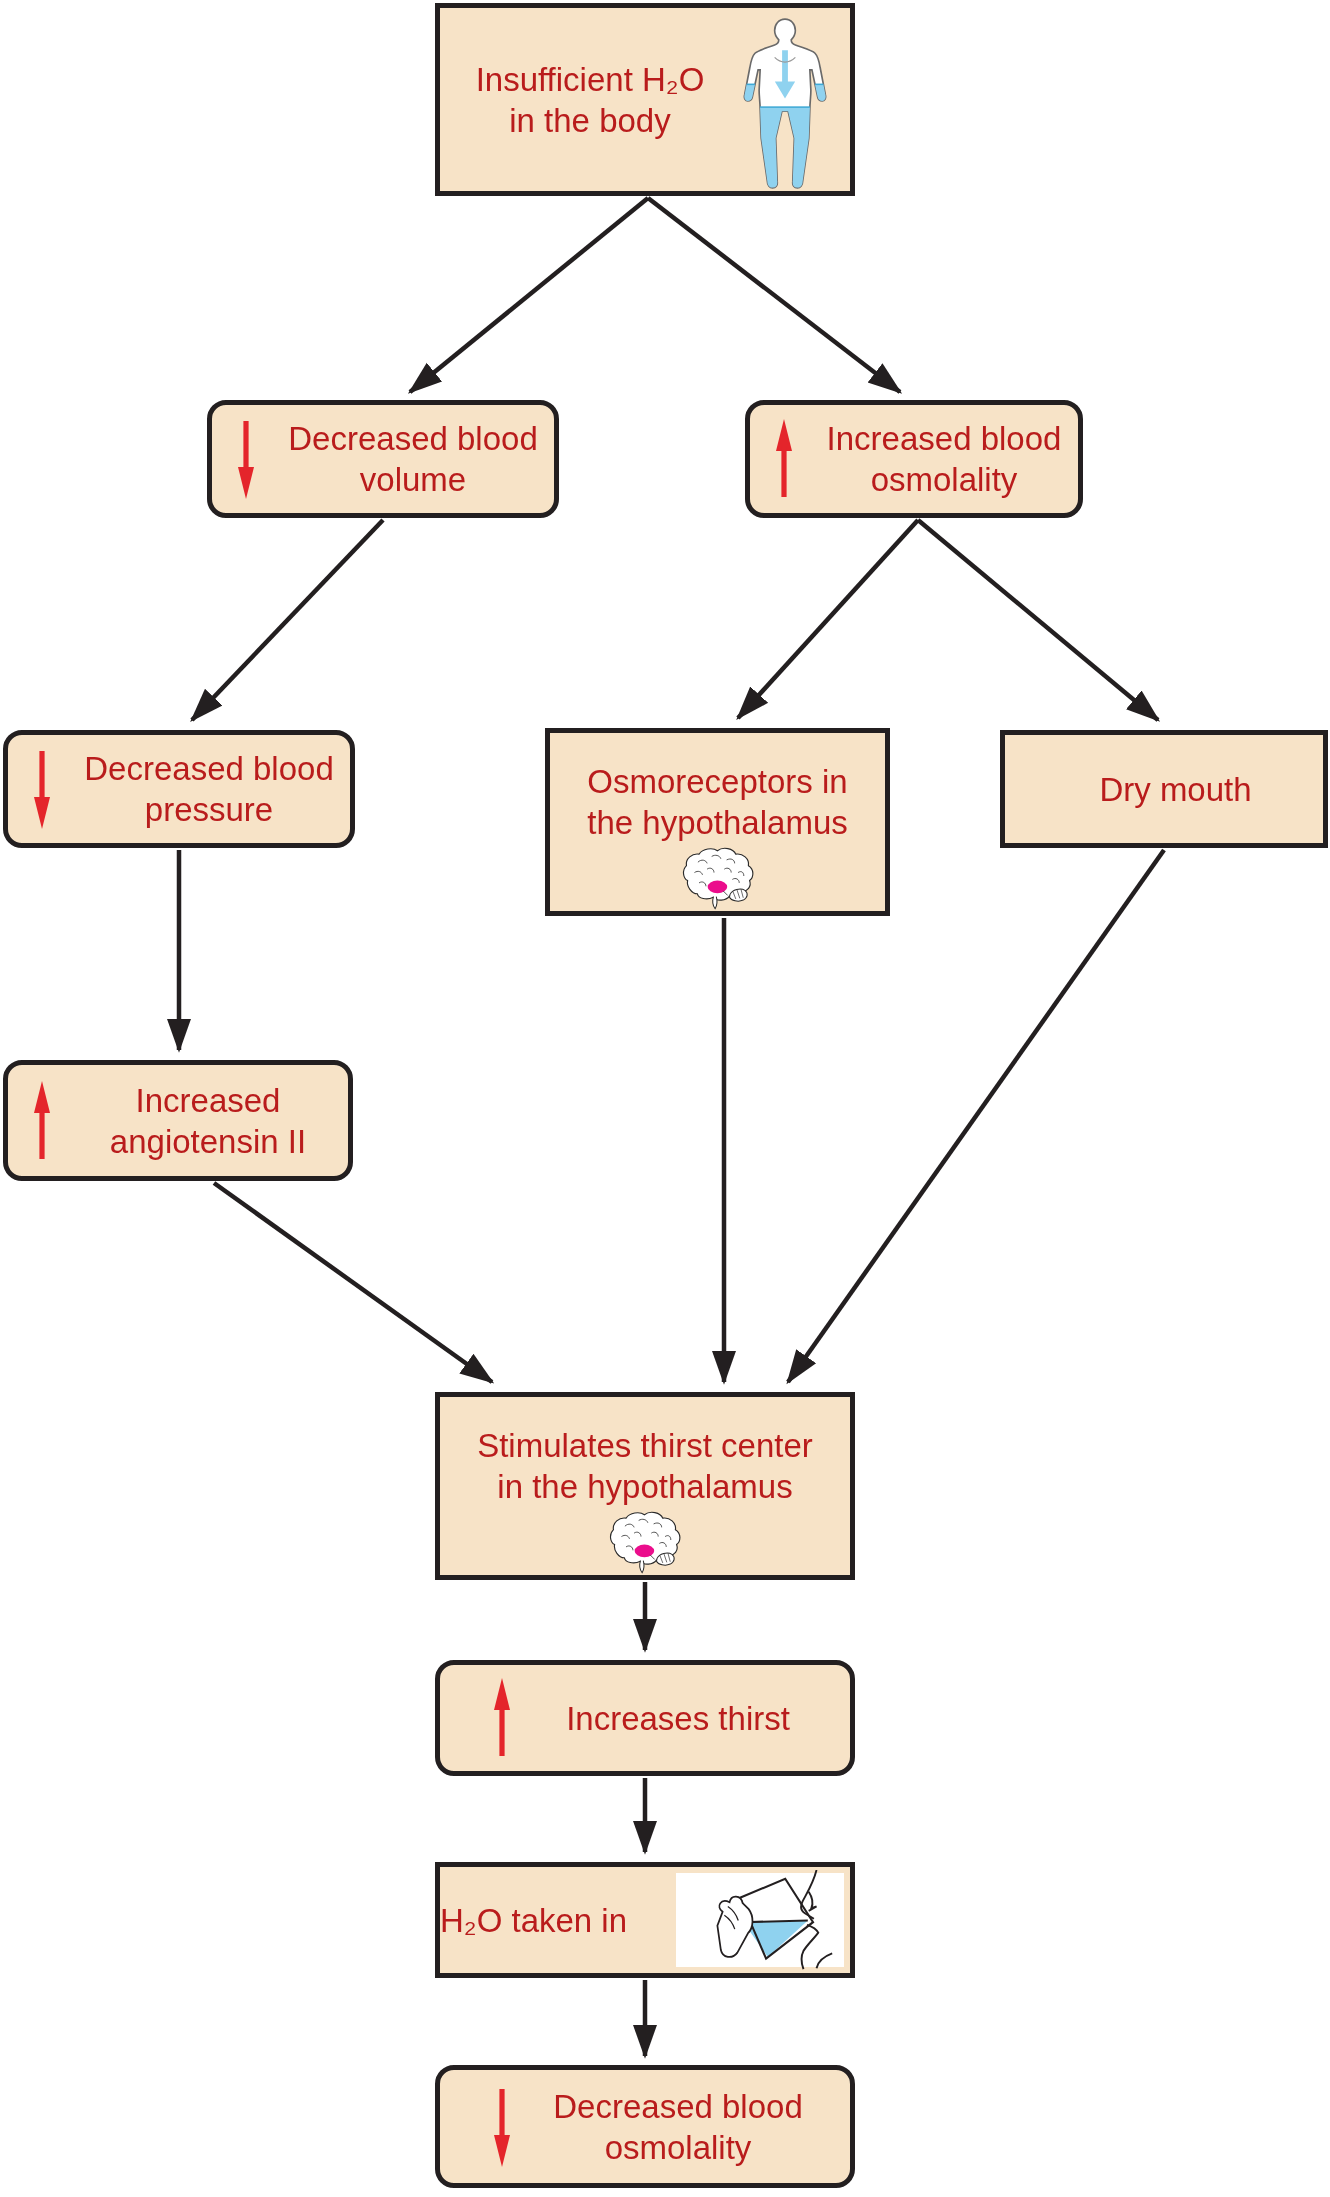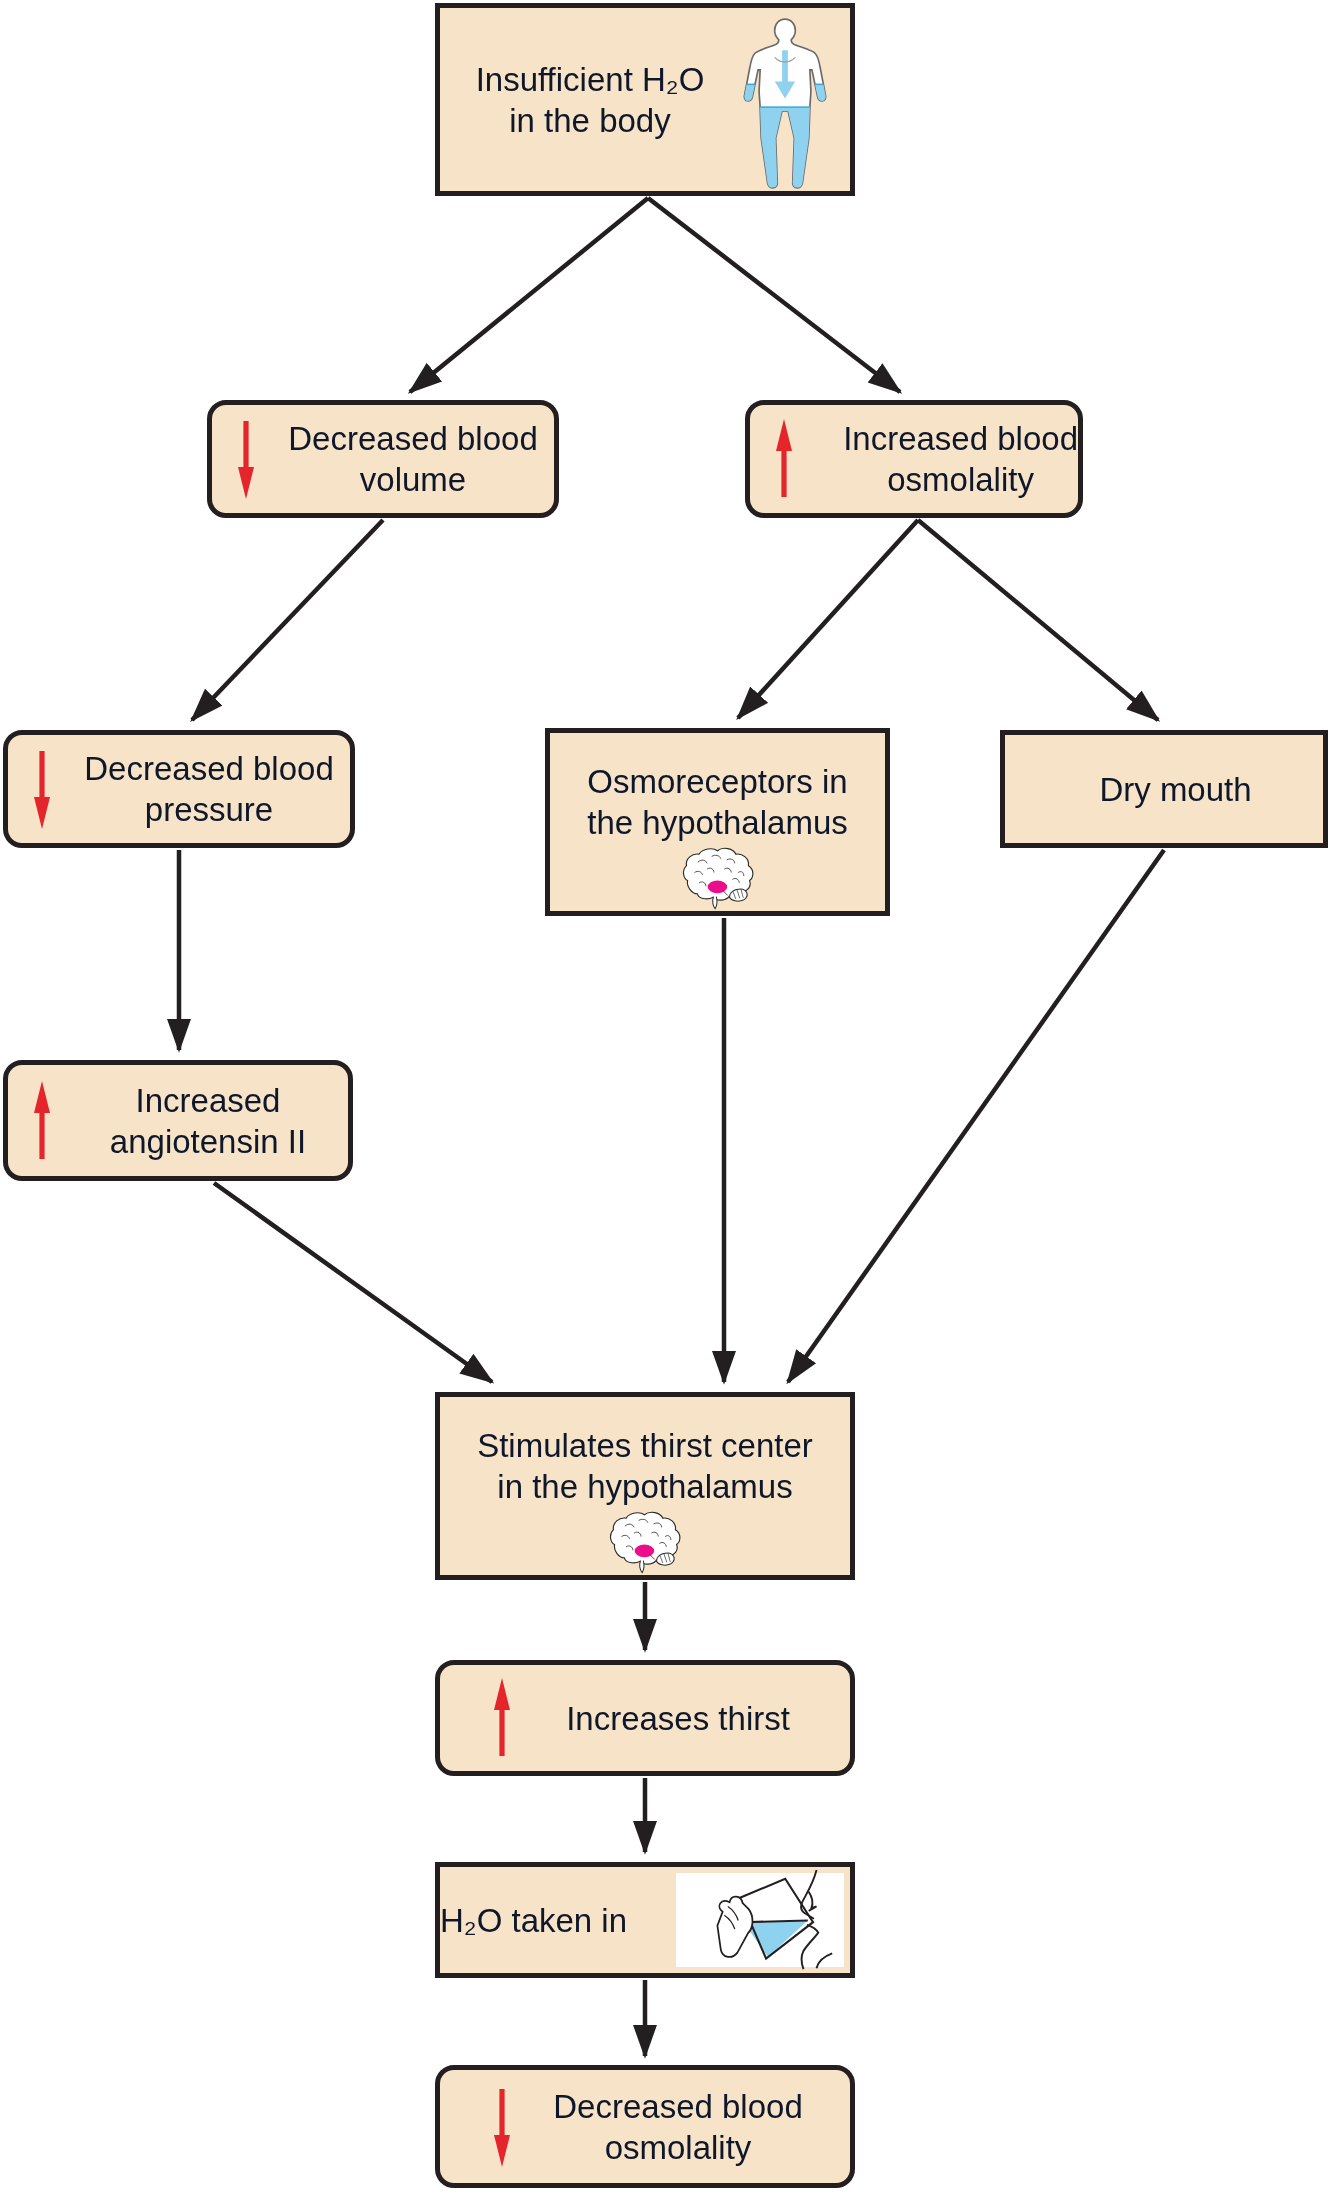--- a/index.html
+++ b/index.html
@@ -17,21 +17,21 @@
     box-sizing:border-box;
     display:flex;
     align-items:center;
     justify-content:center;
   }
   .label{
     white-space:pre-line;
     text-align:center;
     font-size:33px;
     line-height:41px;
-    color:#0f172a;
+    color:#b91c1c;
   }
   .with-arrow{padding-left:26px;border-radius:19px;}
   .red-arrow{
     position:absolute;
     left:22px;top:50%;
     transform:translateY(-50%);
     width:24px;height:84px;
   }
   .stacked{flex-direction:column;justify-content:flex-start;padding-top:28px;}
   .brain{margin-top:2px;}
@@ -99,21 +99,21 @@
     <svg class="red-arrow" viewBox="0 0 22 84">
       <g transform="translate(0,84) scale(1,-1)">
         <polygon points="11,2 3,34 19,34" fill="#e4252b"></polygon>
         <rect x="8.4" y="30" width="5.2" height="50" fill="#e4252b"></rect>
       </g>
     </svg>
     <span class="label" style="padding-left:34px;">Decreased blood
 volume</span>
   </div>
 
-  <div class="node with-arrow" style="left:745px;top:400px;width:338px;height:118px;justify-content:flex-end;">
+  <div class="node with-arrow" style="left:745px;top:400px;width:338px;height:118px;">
     <svg class="red-arrow" viewBox="0 0 22 84">
       <polygon points="11,2 3,34 19,34" fill="#e4252b"></polygon>
       <rect x="8.4" y="30" width="5.2" height="50" fill="#e4252b"></rect>
     </svg>
     <span class="label" style="padding-left:34px;">Increased blood
 osmolality</span>
   </div>
 
   <div class="node with-arrow" style="left:3px;top:730px;width:352px;height:118px;">
     <svg class="red-arrow" viewBox="0 0 22 84">

